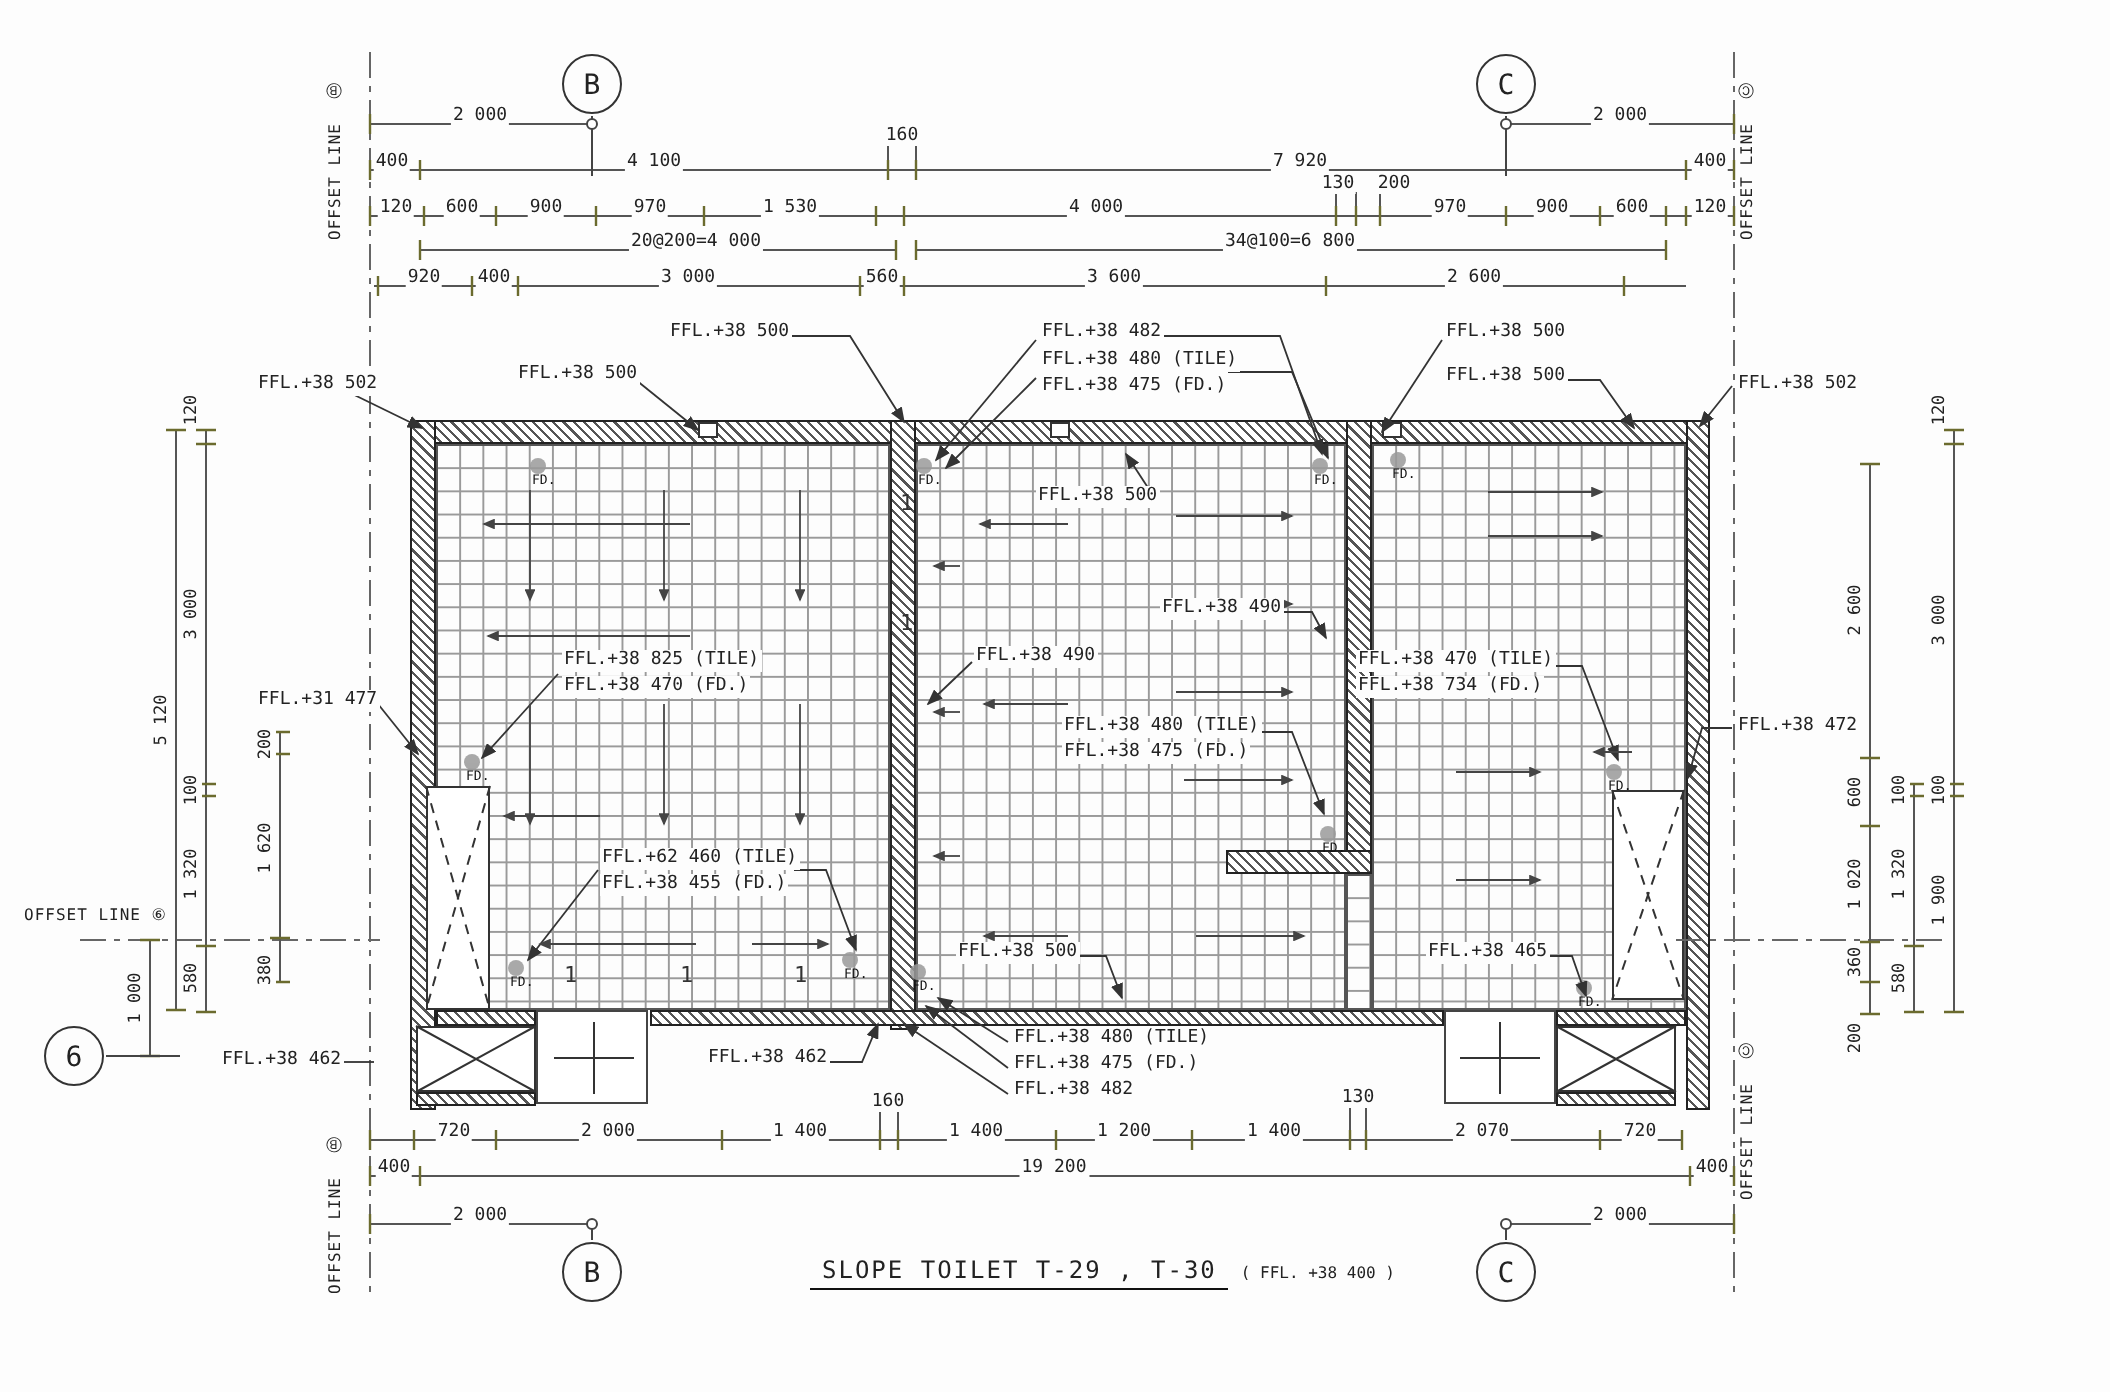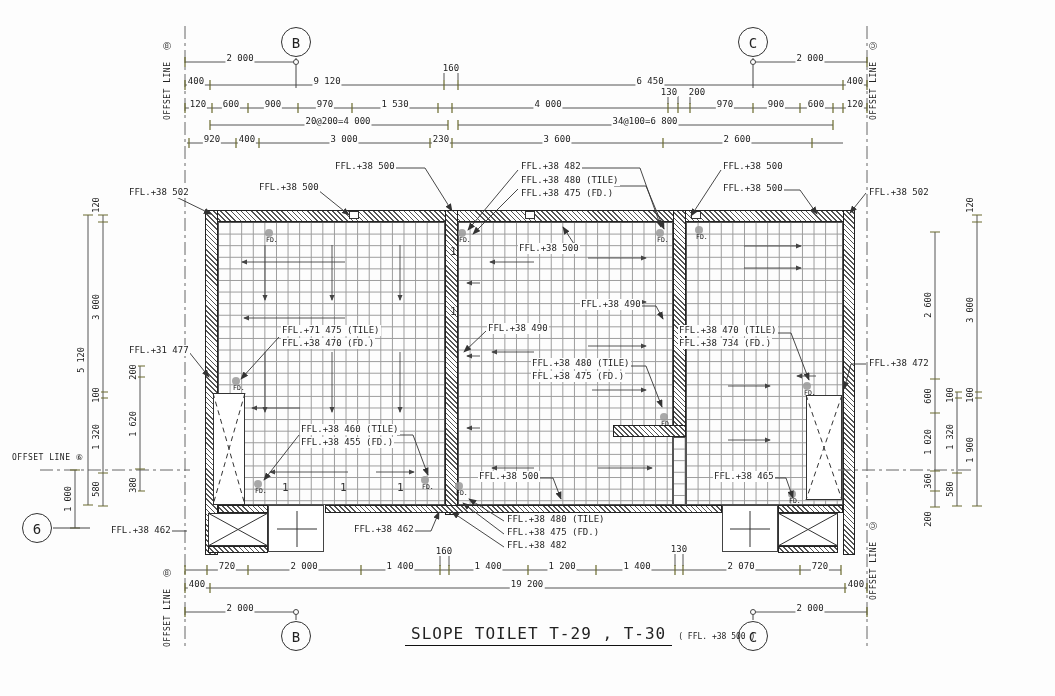--- a/index.html
+++ b/index.html
@@ -23,21 +23,21 @@
   .f{position:absolute;font-size:9px;line-height:11px;white-space:nowrap;background:#fdfdfd;
      padding:0 1px;z-index:6}
   .fd{position:absolute;font-size:6.5px;line-height:7px;z-index:6;color:#111}
   .one{position:absolute;font-size:11px;line-height:11px;z-index:6;color:#333}
   .bubble{position:absolute;width:30px;height:30px;border:1.4px solid #333;border-radius:50%;
      background:#fdfdfd;text-align:center;line-height:30px;font-size:14px;z-index:6;box-sizing:border-box}
   .offv{position:absolute;writing-mode:vertical-rl;transform:rotate(180deg);
      font-size:8px;letter-spacing:.5px;z-index:6;background:#fdfdfd}
   .offh{position:absolute;font-size:8px;letter-spacing:.5px;z-index:6;background:#fdfdfd}
   #title{position:absolute;left:405px;top:624px;z-index:6;white-space:nowrap}
-  #title .main{font-size:16px;letter-spacing:1px;border-bottom:1.4px solid #111;padding:0 6px 2px 6px}
+  #title .main{font-size:12px;letter-spacing:1px;border-bottom:1.4px solid #111;padding:0 6px 2px 6px}
   #title .note{font-size:8px;margin-left:6px}
 </style>
 </head>
 <body>
 
 <div id="canvas">
 
   <div class="tiles" style="left:218px;top:222px;width:227px;height:283px"></div>
   <div class="tiles" style="left:458px;top:222px;width:215px;height:283px"></div>
   <div class="tiles" style="left:686px;top:222px;width:157px;height:283px"></div>
@@ -196,42 +196,42 @@
 
   <div class="offv" style="left:163px;top:25px;height:95px">OFFSET LINE Ⓑ</div>
   <div class="offv" style="left:869px;top:25px;height:95px">OFFSET LINE Ⓒ</div>
   <div class="offv" style="left:163px;top:552px;height:95px">OFFSET LINE Ⓑ</div>
   <div class="offv" style="left:869px;top:505px;height:95px">OFFSET LINE Ⓒ</div>
   <div class="offh" style="left:12px;top:453px">OFFSET LINE ⑥</div>
 
   <div class="d" style="left:240px;top:53px">2 000</div>
   <div class="d" style="left:810px;top:53px">2 000</div>
   <div class="d" style="left:196px;top:76px">400</div>
-  <div class="d" style="left:327px;top:76px">9 120</div>
+  <div class="d" style="left:327px;top:76px">4 100</div>
   <div class="d" style="left:451px;top:63px">160</div>
-  <div class="d" style="left:650px;top:76px">6 450</div>
+  <div class="d" style="left:650px;top:76px">7 920</div>
   <div class="d" style="left:855px;top:76px">400</div>
   <div class="d" style="left:198px;top:99px">120</div>
   <div class="d" style="left:231px;top:99px">600</div>
   <div class="d" style="left:273px;top:99px">900</div>
   <div class="d" style="left:325px;top:99px">970</div>
   <div class="d" style="left:395px;top:99px">1 530</div>
   <div class="d" style="left:548px;top:99px">4 000</div>
   <div class="d" style="left:669px;top:87px">130</div>
   <div class="d" style="left:697px;top:87px">200</div>
   <div class="d" style="left:725px;top:99px">970</div>
   <div class="d" style="left:776px;top:99px">900</div>
   <div class="d" style="left:816px;top:99px">600</div>
   <div class="d" style="left:855px;top:99px">120</div>
-  <div class="d" style="left:338px;top:116px">20@200=4 000</div>
+  <div class="d" style="left:348px;top:116px">20@200=4 000</div>
   <div class="d" style="left:645px;top:116px">34@100=6 800</div>
   <div class="d" style="left:212px;top:134px">920</div>
   <div class="d" style="left:247px;top:134px">400</div>
   <div class="d" style="left:344px;top:134px">3 000</div>
-  <div class="d" style="left:441px;top:134px">230</div>
+  <div class="d" style="left:441px;top:134px">560</div>
   <div class="d" style="left:557px;top:134px">3 600</div>
   <div class="d" style="left:737px;top:134px">2 600</div>
 
   <div class="d" style="left:227px;top:561px">720</div>
   <div class="d" style="left:304px;top:561px">2 000</div>
   <div class="d" style="left:400px;top:561px">1 400</div>
   <div class="d" style="left:444px;top:546px">160</div>
   <div class="d" style="left:488px;top:561px">1 400</div>
   <div class="d" style="left:562px;top:561px">1 200</div>
   <div class="d" style="left:637px;top:561px">1 400</div>
@@ -271,23 +271,23 @@
   <div class="f" style="left:128px;top:187px">FFL.+38 502</div>
   <div class="f" style="left:258px;top:182px">FFL.+38 500</div>
   <div class="f" style="left:334px;top:161px">FFL.+38 500</div>
   <div class="f" style="left:520px;top:161px">FFL.+38 482</div>
   <div class="f" style="left:520px;top:175px">FFL.+38 480 (TILE)</div>
   <div class="f" style="left:520px;top:188px">FFL.+38 475 (FD.)</div>
   <div class="f" style="left:722px;top:161px">FFL.+38 500</div>
   <div class="f" style="left:722px;top:183px">FFL.+38 500</div>
   <div class="f" style="left:868px;top:187px">FFL.+38 502</div>
   <div class="f" style="left:128px;top:345px">FFL.+31 477</div>
-  <div class="f" style="left:281px;top:325px">FFL.+71 475 (TILE)</div>
+  <div class="f" style="left:281px;top:325px">FFL.+38 825 (TILE)</div>
   <div class="f" style="left:281px;top:338px">FFL.+38 470 (FD.)</div>
-  <div class="f" style="left:300px;top:424px">FFL.+38 460 (TILE)</div>
+  <div class="f" style="left:300px;top:424px">FFL.+62 460 (TILE)</div>
   <div class="f" style="left:300px;top:437px">FFL.+38 455 (FD.)</div>
   <div class="f" style="left:518px;top:243px">FFL.+38 500</div>
   <div class="f" style="left:487px;top:323px">FFL.+38 490</div>
   <div class="f" style="left:580px;top:299px">FFL.+38 490</div>
   <div class="f" style="left:531px;top:358px">FFL.+38 480 (TILE)</div>
   <div class="f" style="left:531px;top:371px">FFL.+38 475 (FD.)</div>
   <div class="f" style="left:678px;top:325px">FFL.+38 470 (TILE)</div>
   <div class="f" style="left:678px;top:338px">FFL.+38 734 (FD.)</div>
   <div class="f" style="left:868px;top:358px">FFL.+38 472</div>
   <div class="f" style="left:478px;top:471px">FFL.+38 500</div>
@@ -310,16 +310,16 @@
   <div class="fd" style="left:804px;top:390px">FD.</div>
   <div class="fd" style="left:789px;top:498px">FD.</div>
 
   <div class="one" style="left:282px;top:482px">1</div>
   <div class="one" style="left:340px;top:482px">1</div>
   <div class="one" style="left:397px;top:482px">1</div>
   <div class="one" style="left:450px;top:246px">1</div>
   <div class="one" style="left:450px;top:306px">1</div>
 
   <div id="title">
-    <span class="main">SLOPE TOILET T-29 , T-30</span><span class="note">( FFL. +38 500 )</span>
+    <span class="main">SLOPE TOILET T-29 , T-30</span><span class="note">( FFL. +38 400 )</span>
   </div>
 
 </div>
 
 </body></html>

